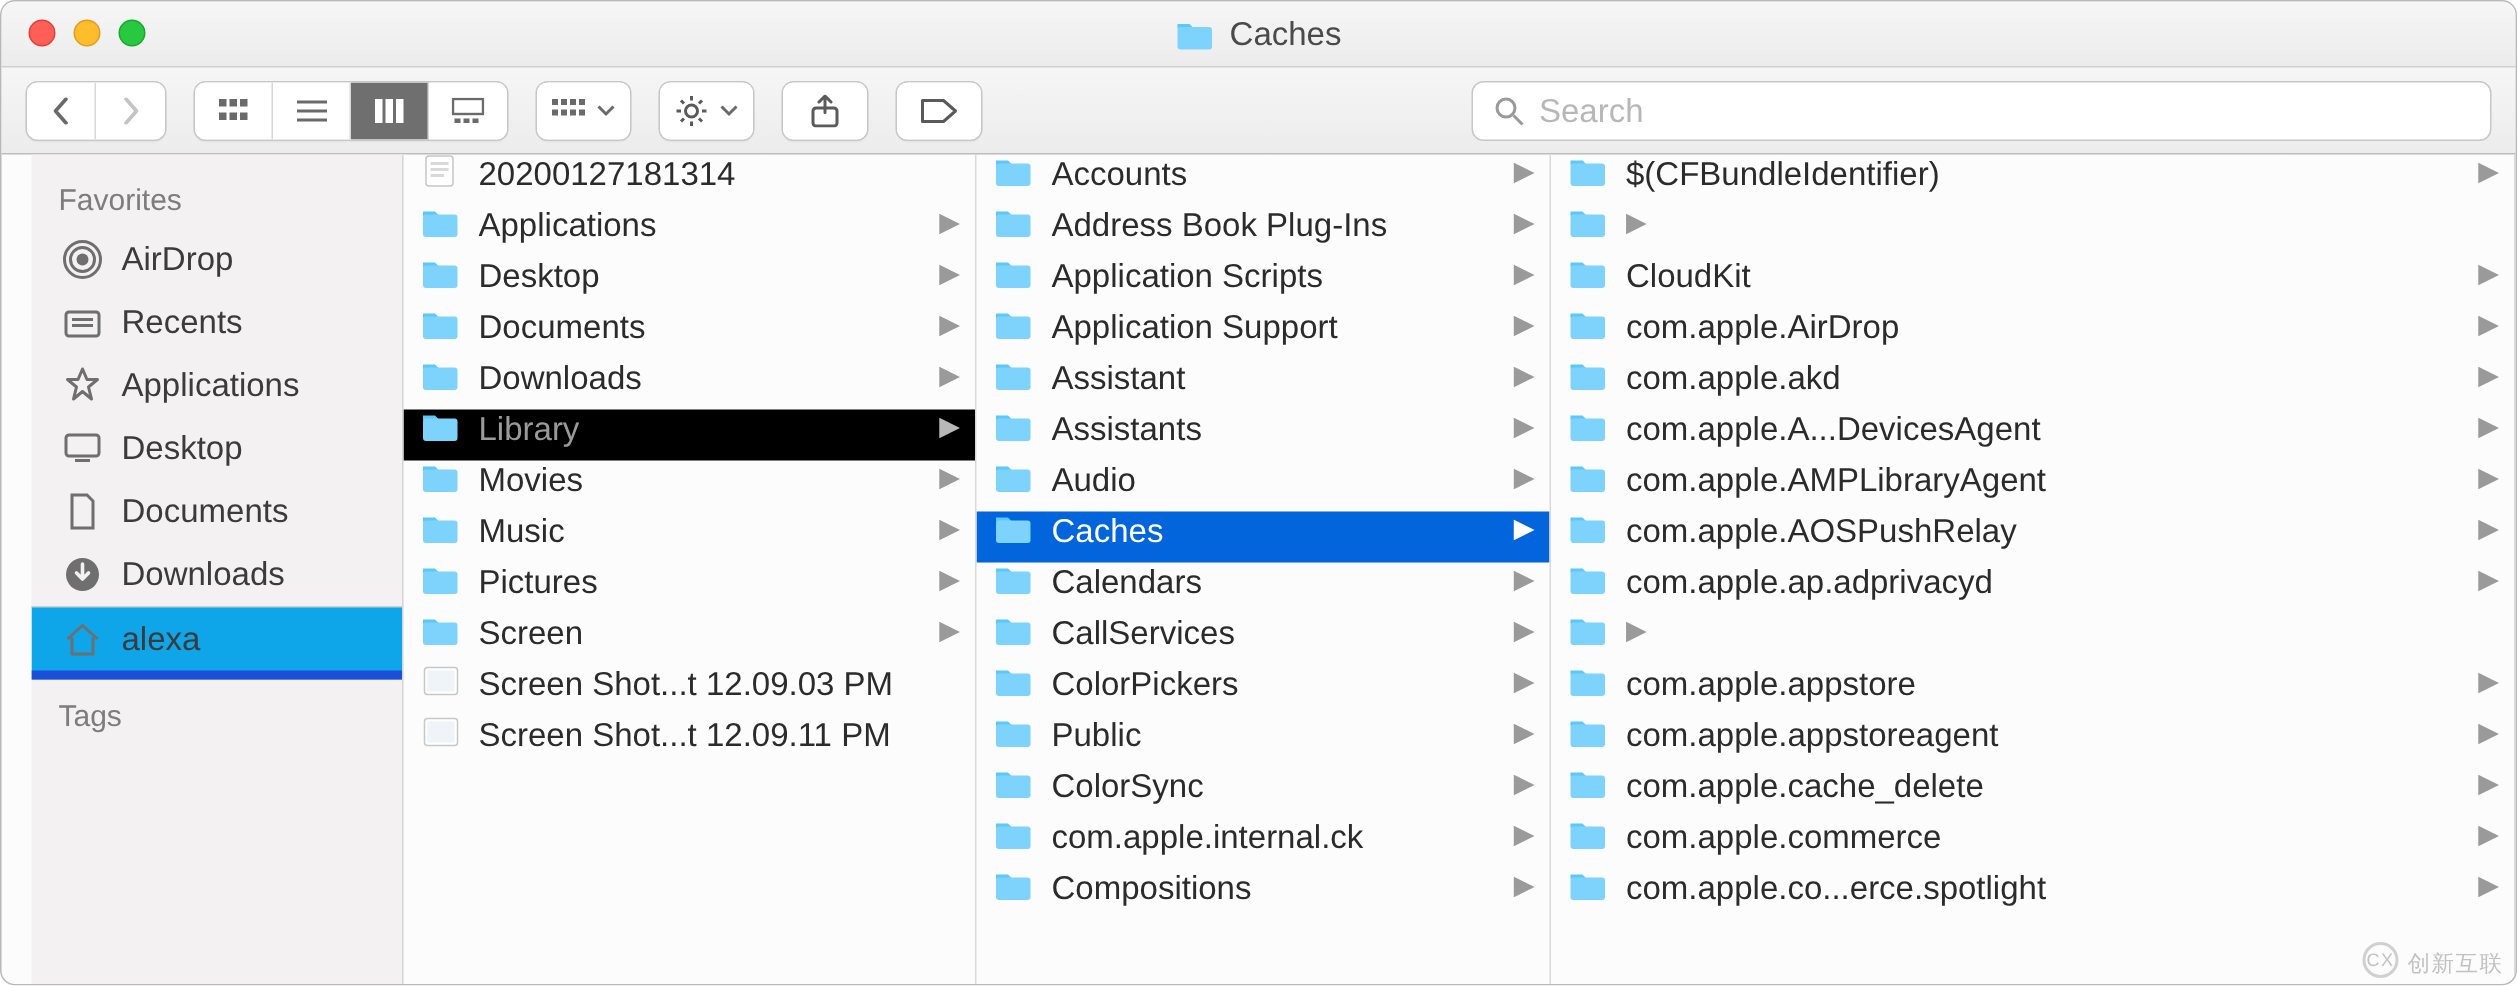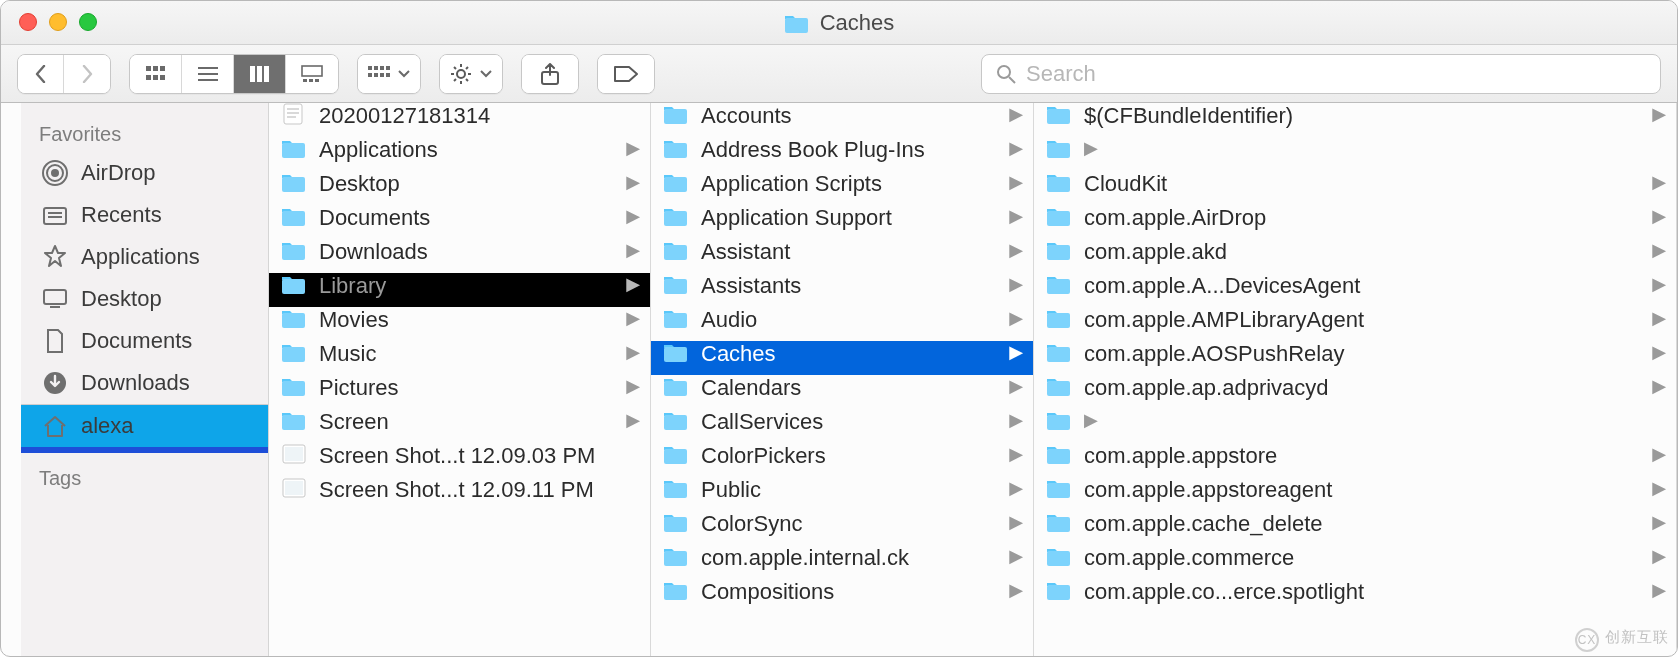--- a/index.html
+++ b/index.html
@@ -57,21 +57,21 @@
 .row.pathsel .name { color: #9a9a9a; }
 .row.pathsel .chev { color: #b8b8b8; }
 .row.selected { background: #0265dc; }
 .row.selected .name { color: #fff; }
 .row.selected .chev { color: #fff; }
 
 
 .folder, .docicon, .imgicon { width: 26px; height: 22px; flex-shrink: 0; }
 
 
-.watermark { position: absolute; right: 8px; bottom: 4px; font-size: 15px; color: #c2c2c2; letter-spacing: 1px; display: flex; align-items: flex-start; gap: 6px; pointer-events: none; }
+.watermark { position: absolute; right: 8px; bottom: 4px; font-size: 15px; color: #c2c2c2; letter-spacing: 1px; display: flex; align-items: flex-end; gap: 6px; pointer-events: none; }
 .watermark .wm-logo { width: 24px; height: 24px; border: 2px solid #d0d0d0; border-radius: 50%; display: flex; align-items: center; justify-content: center; font-size: 12px; color: #c2c2c2; }
 
 svg { display: block; }
 </style>
 </head>
 <body>
 
 <svg width="0" height="0" style="position:absolute">
   <defs>
     <g id="folder-ico">

